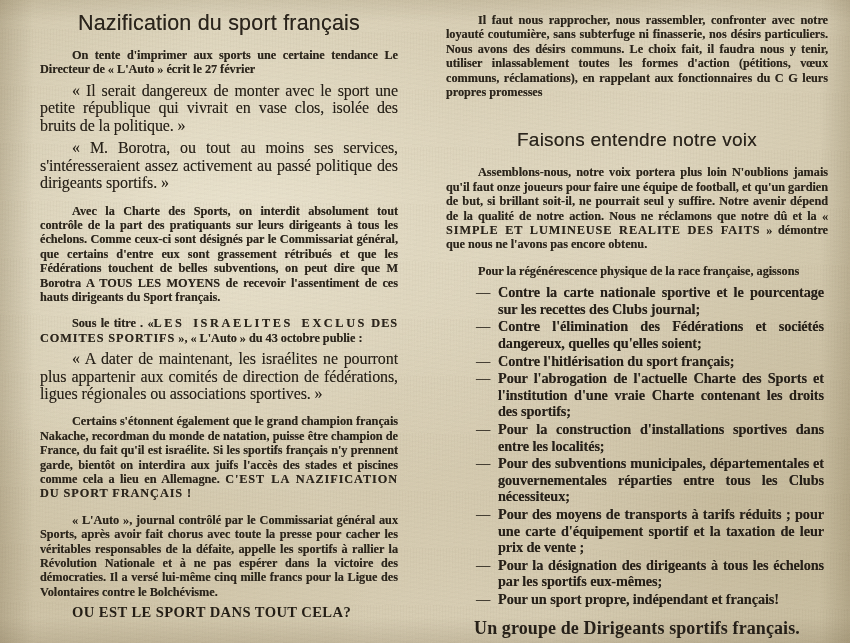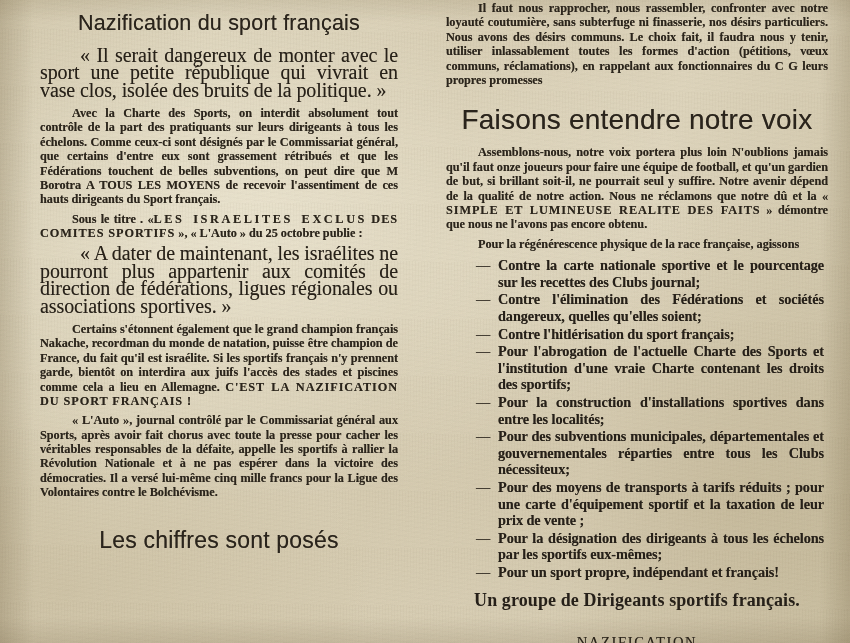--- a/index.html
+++ b/index.html
@@ -73,46 +73,46 @@
   
   .headline {
     font-family: "Liberation Sans", "DejaVu Sans", sans-serif;
     font-weight: 400;
     text-align: center;
     color: #2a241c;
     letter-spacing: .2px;
     text-shadow: 0 0 .6px rgba(40,34,24,.55);
   }
   .h-main   { font-size: 21.5px; line-height: 26px; margin: 6px 0 11px; }
-  .h-voix   { font-size: 28px;   line-height: 26px; margin: 20px 0 12px; }
+  .h-voix   { font-size: 19px;   line-height: 26px; margin: 28px 0 12px; }
   .h-chiffres {
     font-size: 23px;
     line-height: 28px;
     margin: 26px 0 2px;
   }
 
   
   p.body {
-    margin: 0 0 0.4em;
+    margin: 12px 0 0.4em;
     font-size: 12.3px;
     line-height: 14.4px;
     text-align: justify;
     text-indent: 2.6em;
     font-weight: 700;
     letter-spacing: -0.05px;
     color: #2b251c;
     text-shadow: 0 0 .55px rgba(45,38,26,.5);
   }
   p.body.lead { text-indent: 2.6em; }
   p.body.noind { text-indent: 0; }
 
   
   p.quote {
     margin: 0 0 0.34em;
-    font-size: 20px;
+    font-size: 16px;
     line-height: 17.4px;
     text-align: justify;
     text-indent: 2.0em;
     font-weight: 400;
     color: #272119;
     letter-spacing: -0.1px;
     text-shadow: 0 0 .5px rgba(45,38,26,.4);
   }
 
   .caps { letter-spacing: .9px; }
@@ -176,35 +176,38 @@
 <div id="paper">
   <div id="grain"></div>
   <div id="vignette"></div>
 
   <div id="columns">
 
     <div class="col col-left">
 
       <h1 class="headline h-main">Nazification du sport français</h1>
 
+      <p class="body lead">On tente d'imprimer aux sports une certaine tendance  Le Directeur de « L'Auto » écrit le 27 février</p>
 
       <p class="quote">« Il serait dangereux de monter avec le sport une petite république qui vivrait en vase clos, isolée des bruits de la politique. »</p>
 
 
+      <p class="quote">« M. Borotra, ou tout au moins ses services, s'intéresseraient assez activement au passé politique des dirigeants sportifs. »</p>
 
       <p class="body">Avec la Charte des Sports, on interdit absolument tout contrôle de la part des pratiquants sur leurs dirigeants à tous les échelons. Comme ceux-ci sont désignés par le Commissariat général, que certains d'entre eux sont grassement rétribués et que les Fédérations touchent de belles subventions, on peut dire que M Borotra A TOUS LES MOYENS de recevoir l'assentiment de ces hauts dirigeants du Sport français.</p>
 
-      <p class="body"><span>Sous le titre . «</span><span class="spaced">LES</span>&nbsp; <span class="spaced">ISRAELITES</span>&nbsp; <span class="spaced">EXCLUS</span> <span class="caps">DES COMITES SPORTIFS</span><span> », « L'Auto » du 25 octobre publie :</span></p>
+      <p class="body"><span>Sous le titre . «</span><span class="spaced">LES</span>&nbsp; <span class="spaced">ISRAELITES</span>&nbsp; <span class="spaced">EXCLUS</span> <span class="caps">DES COMITES SPORTIFS</span><span> », « L'Auto » du 43 octobre publie :</span></p>
 
       <p class="quote">« A dater de maintenant, les israélites ne pourront plus appartenir aux comités de direction de fédérations, ligues régionales ou associations sportives. »</p>
 
       <p class="body"><span>Certains s'étonnent également que le grand champion français Nakache, recordman du monde de natation, puisse être champion de France, du fait qu'il est israélite. Si les sportifs français n'y prennent garde, bientôt on interdira aux juifs l'accès des stades et piscines comme cela a lieu en Allemagne. </span><span class="caps">C'EST LA NAZIFICATION DU SPORT FRANÇAIS !</span></p>
 
       <p class="body">« L'Auto », journal contrôlé par le Commissariat général aux Sports, après avoir fait chorus avec toute la presse pour cacher les véritables responsables de la défaite, appelle les sportifs à rallier la Révolution Nationale et à ne pas espérer dans la victoire des démocraties. Il a versé lui-même cinq mille francs pour la Ligue des Volontaires contre le Bolchévisme.</p>
 
+      <p class="slogan">OU EST LE SPORT DANS TOUT CELA?</p>
 
       <h2 class="headline h-chiffres">
         <span class="l1">Les chiffres sont posés</span>
         
       </h2>
 
     </div>
 
     <div class="col col-right">
 

